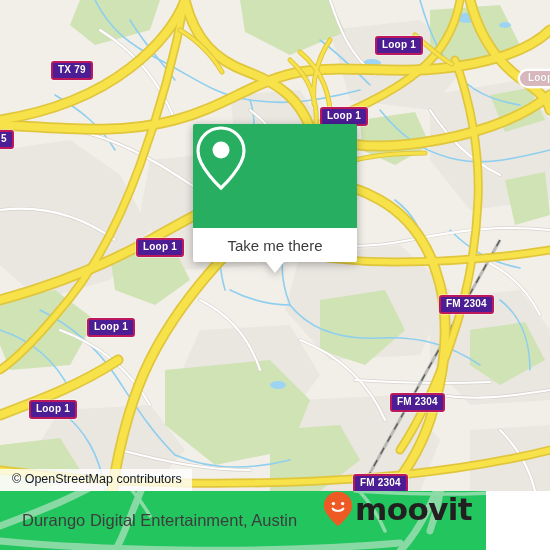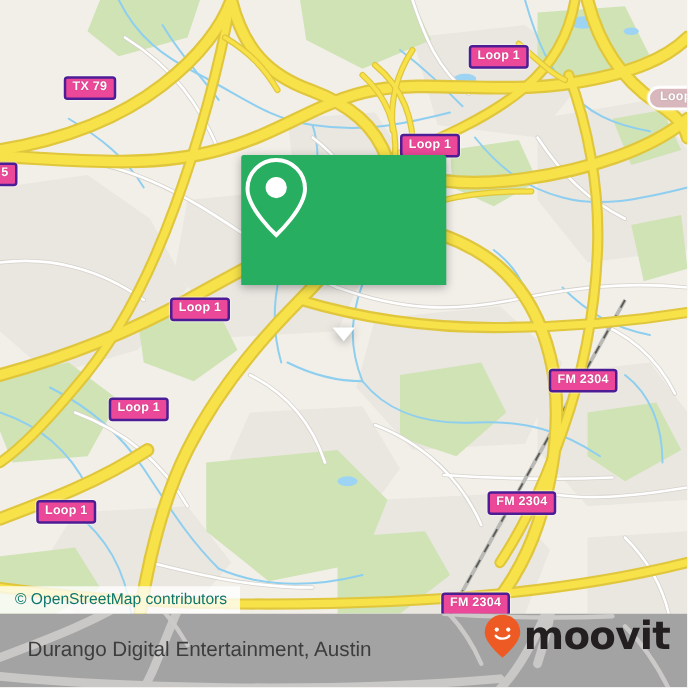--- a/index.html
+++ b/index.html
@@ -6,22 +6,22 @@
   body{width:550px;height:550px;overflow:hidden;font-family:"Liberation Sans",sans-serif;}
   #app{position:relative;width:550px;height:550px;overflow:hidden;background:#fff;}
 
   
   #map{position:absolute;left:0;top:0;width:550px;height:491px;overflow:hidden;background:#f2efe9;}
   #map svg{position:absolute;left:0;top:0;}
 
   
   .shield{
     position:absolute;
-    background:#ec4899;
-    border:2px solid #4c1d95;
+    background:#4c1d95;
+    border:2px solid #be185d;
     border-radius:3px;
     color:#fff;
     font-size:10px;
     font-weight:bold;
     letter-spacing:.2px;
     padding:1px 5px 2px 5px;
     line-height:12px;
     white-space:nowrap;
     text-shadow:0 0 1px rgba(0,0,0,.25);
     box-shadow:0 0 0 1px rgba(255,255,255,.35);
@@ -61,30 +61,30 @@
     width:0;height:0;
     border-left:9px solid transparent;
     border-right:9px solid transparent;
     border-top:11px solid #fff;
   }
 
   
   #attrib{
     position:absolute;left:0;bottom:0;
     background:rgba(255,255,255,.78);
-    font-size:12.5px;color:#0f766e;
+    font-size:12.5px;color:#0f172a;
     padding:3px 10px 4px 12px;
     line-height:15px;
     white-space:nowrap;
   }
 
   
   #footer{
-    position:absolute;left:0;top:491px;width:550px;height:59px;
-    background:#a3a3a3;overflow:hidden;
+    position:absolute;left:0;top:491px;width:486px;height:59px;
+    background:#22c55e;overflow:hidden;
   }
   #footer-wm{position:absolute;left:0;top:-380px;opacity:.5;}
   #footer-title{
     position:absolute;left:22px;top:0;height:59px;
     display:flex;align-items:center;
     font-size:16.5px;color:#3d3d3d;
     white-space:nowrap;
   }
   #brand{
     position:absolute;right:14px;top:0;height:59px;
@@ -269,20 +269,23 @@
     <div class="shield" style="left:390px;top:393px;">FM 2304</div>
     <div class="shield" style="left:353px;top:474px;">FM 2304</div>
 
     <div id="popup">
       <div id="popup-head">
         <svg width="56" height="68" viewBox="0 0 56 68">
           <path d="M28 4 C15.3 4 5 14.3 5 27 C5 43 28 64 28 64 C28 64 51 43 51 27 C51 14.3 40.7 4 28 4 Z" fill="none" stroke="#ffffff" stroke-width="3.2"></path>
           <circle cx="28" cy="26" r="8.5" fill="#ffffff"></circle>
         </svg>
       </div>
+      <div id="popup-body">
+        <span>Take me there</span>
+      </div>
       <div id="popup-tail"></div>
     </div>
 
     <div id="attrib">© OpenStreetMap contributors</div>
   </div>
 
   <div id="footer">
     <svg id="footer-wm" width="550" height="440" viewBox="0 0 550 440">
       <g stroke="#f0eeea" fill="none" stroke-width="7" stroke-linecap="round">
         <path d="M0 300 C55 285 105 265 150 240 C195 215 230 195 265 185 C305 174 345 180 380 200 C410 217 430 245 440 285 C450 325 445 375 430 420"></path>

